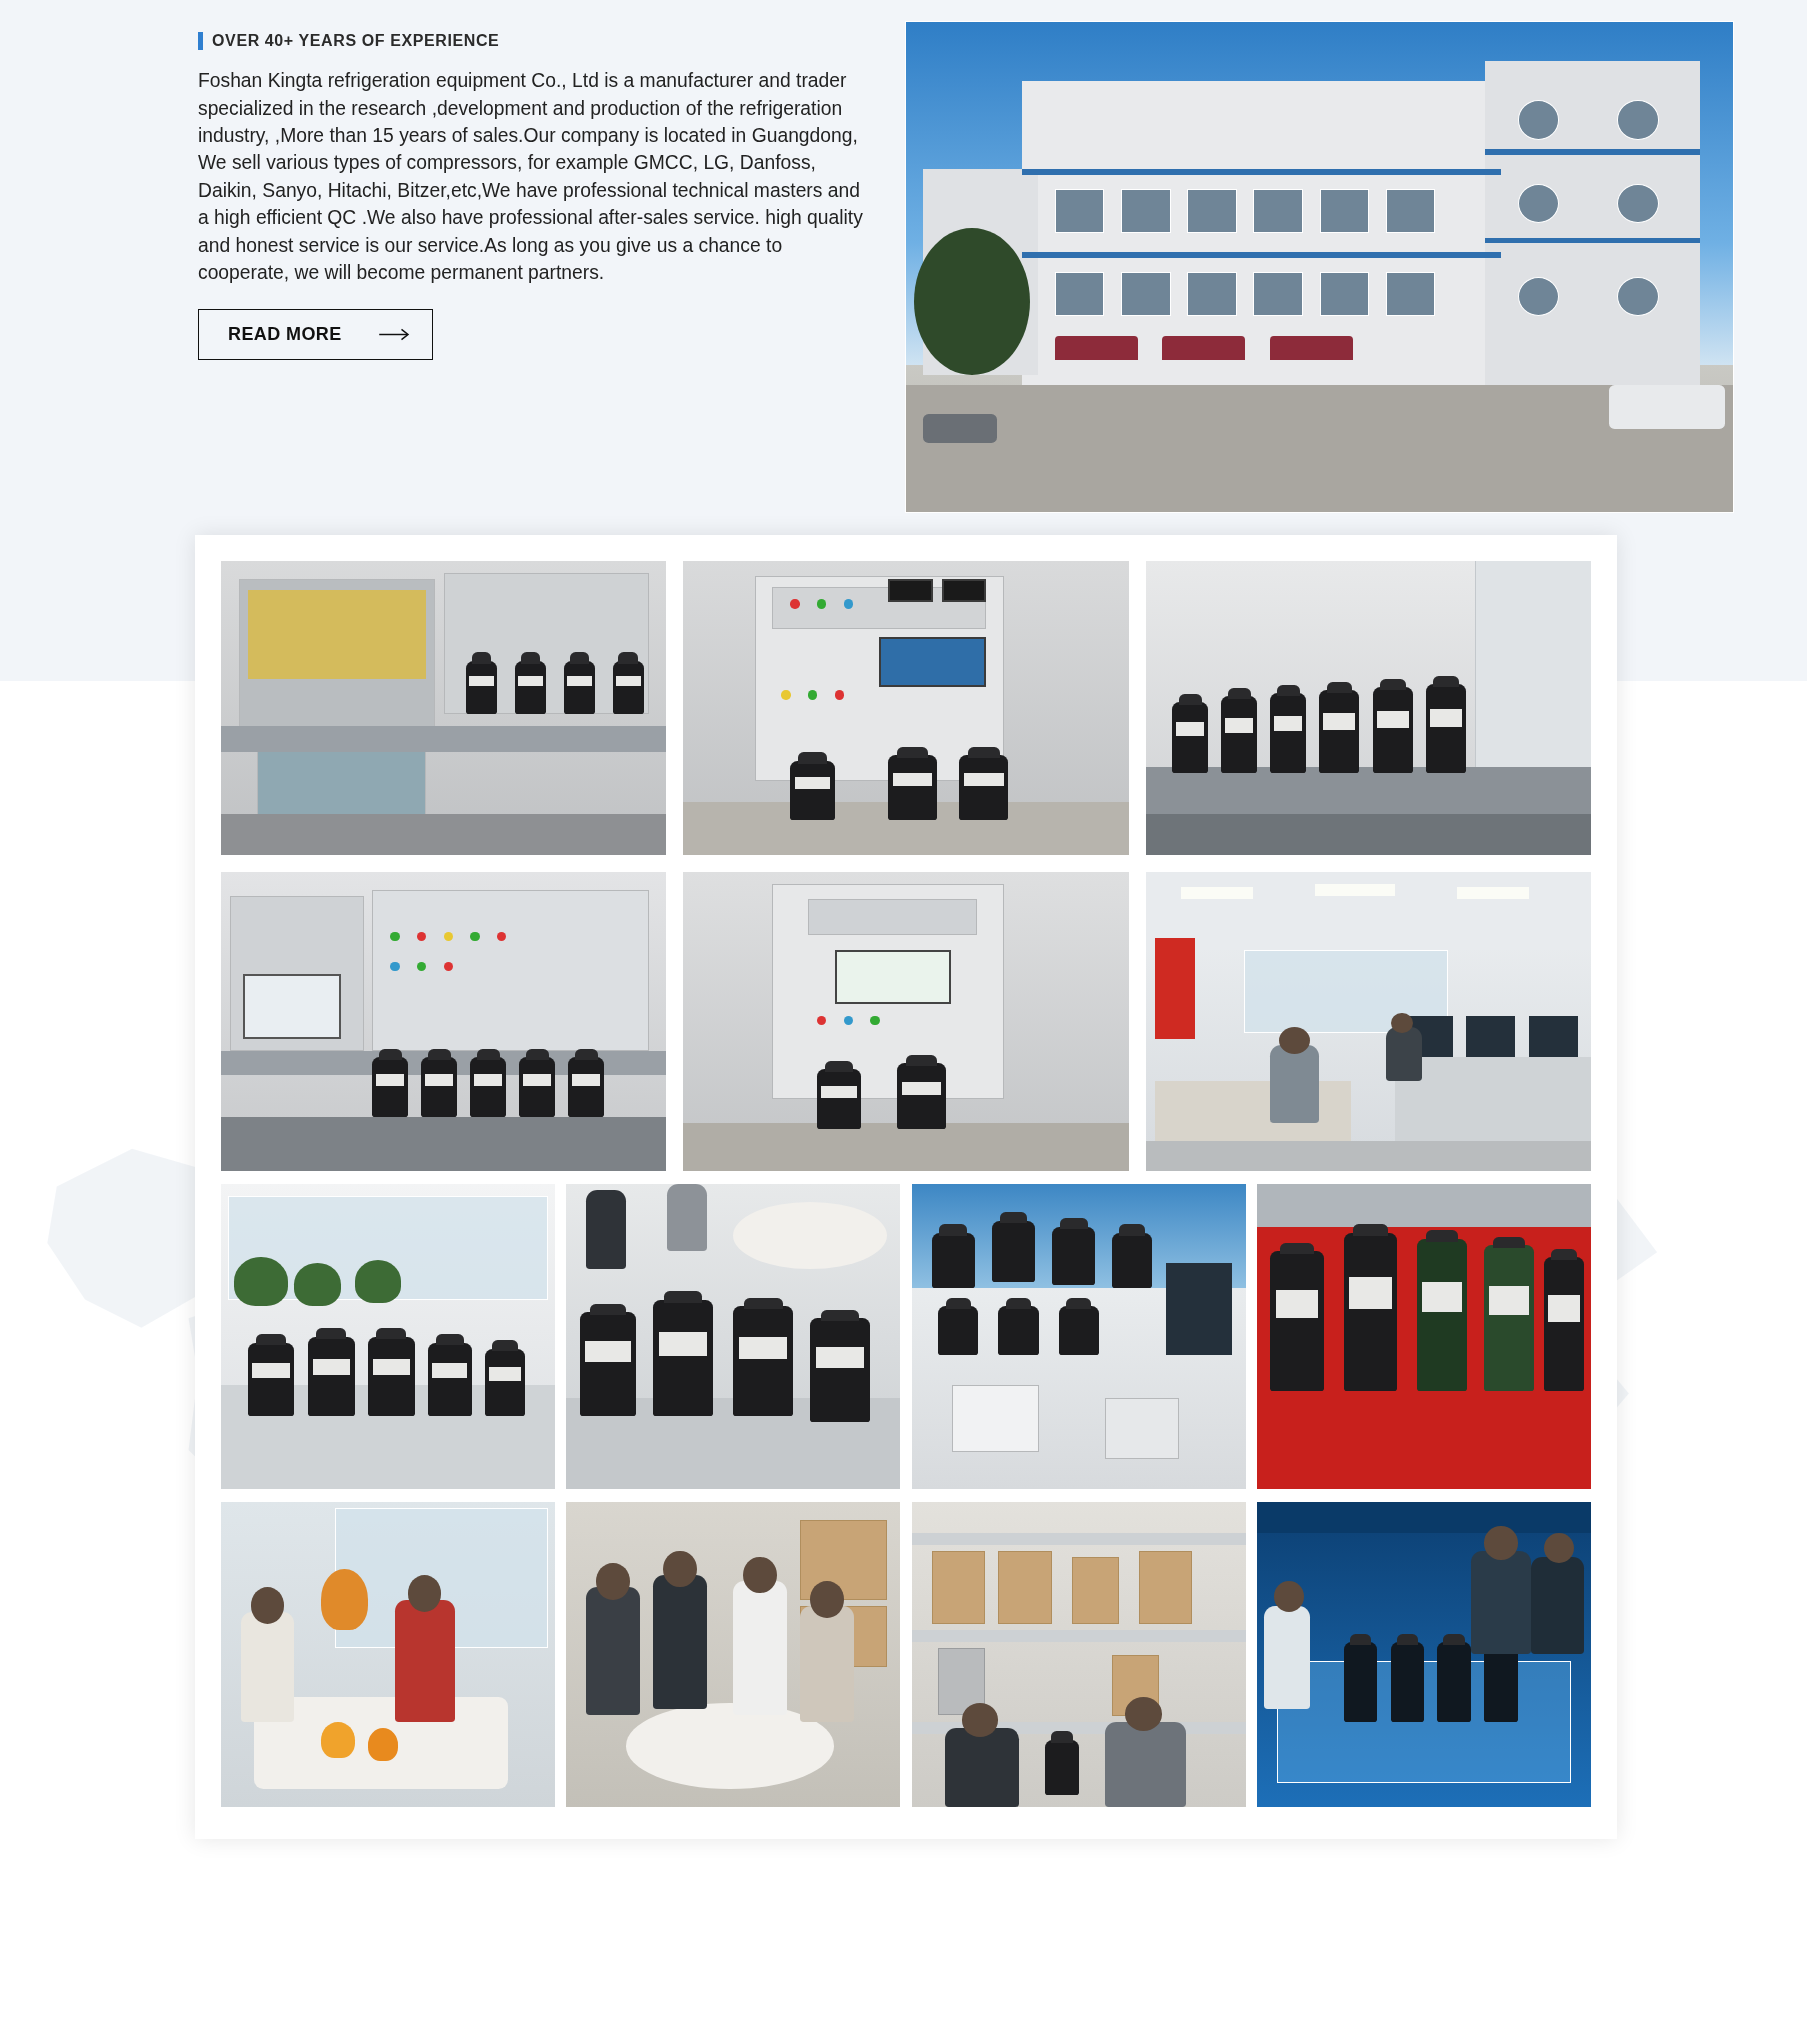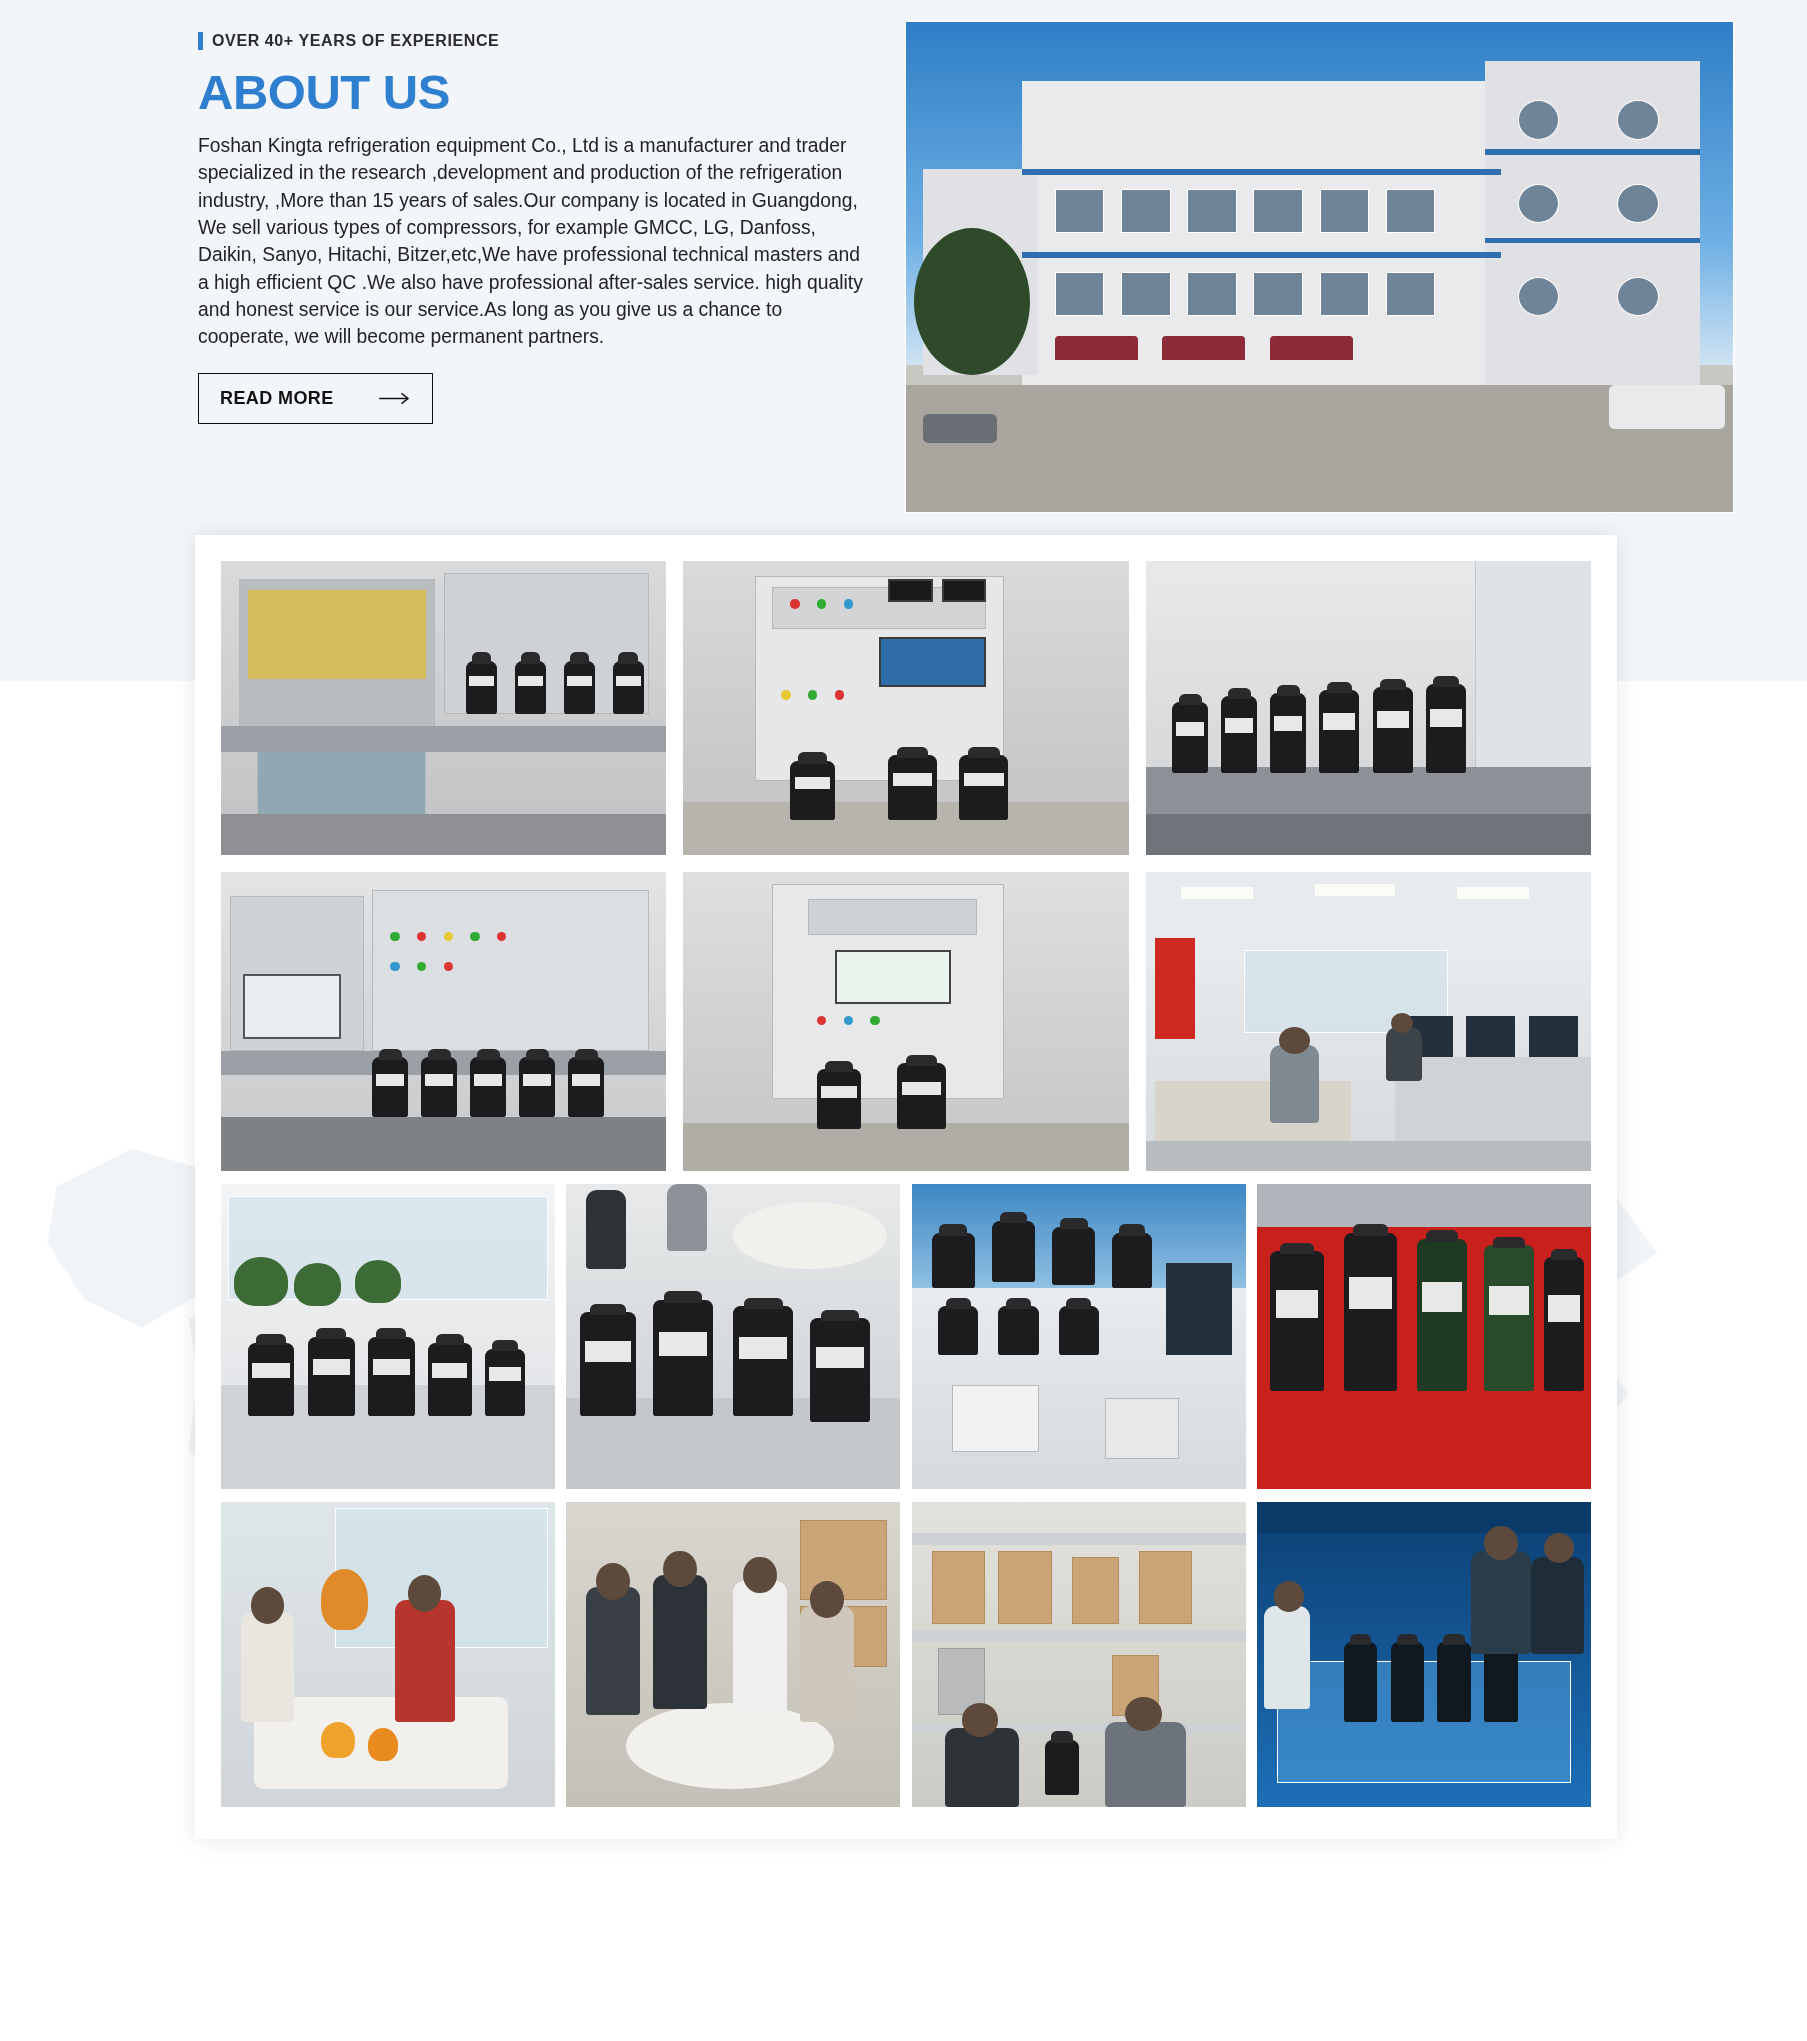--- a/index.html
+++ b/index.html
@@ -94,20 +94,21 @@
     border: 0.9px solid #111111;
     background: transparent;
     cursor: pointer;
     font-family: "Liberation Sans", sans-serif;
   }
   .read-more-label {
     font-size: 18px;
     font-weight: bold;
     letter-spacing: 0.4px;
     color: #111111;
+    margin-left: 8px;
   }
   .arrow-icon { display: block; }
   .about-right {
     width: 829px;
   }
   .hero-photo {
     width: 829px;
     height: 492px;
     border: 0.9px solid #ffffff;
     overflow: hidden;
@@ -221,21 +222,20 @@
   <div class="content">
 
     <section class="about-wrap">
 
       <div class="about-left">
         <div class="eyebrow">
           <span class="eyebrow-bar"></span>
           <span>OVER 40+ YEARS OF EXPERIENCE</span>
         </div>
 
-        <h1 class="about-title">ABOUT US</h1>
 
         <p class="about-text">Foshan Kingta refrigeration equipment Co., Ltd is a manufacturer and trader specialized in the research ,development and production of the refrigeration industry, ,More than 15 years of sales.Our company is located in Guangdong, We sell various types of compressors, for example GMCC, LG, Danfoss, Daikin, Sanyo, Hitachi, Bitzer,etc,We have professional technical masters and a high efficient QC .We also have professional after-sales service. high quality and honest service is our service.As long as you give us a chance to cooperate, we will become permanent partners.</p>
 
         <button class="read-more">
           <span class="read-more-label">READ MORE</span>
           <svg class="arrow-icon" width="32" height="13" viewBox="0 0 34 14" aria-hidden="true">
             <line x1="0" y1="7" x2="30" y2="7" stroke="#111" stroke-width="1.6"></line>
             <polyline points="24,1.5 31,7 24,12.5" fill="none" stroke="#111" stroke-width="1.6"></polyline>
           </svg>
         </button>

